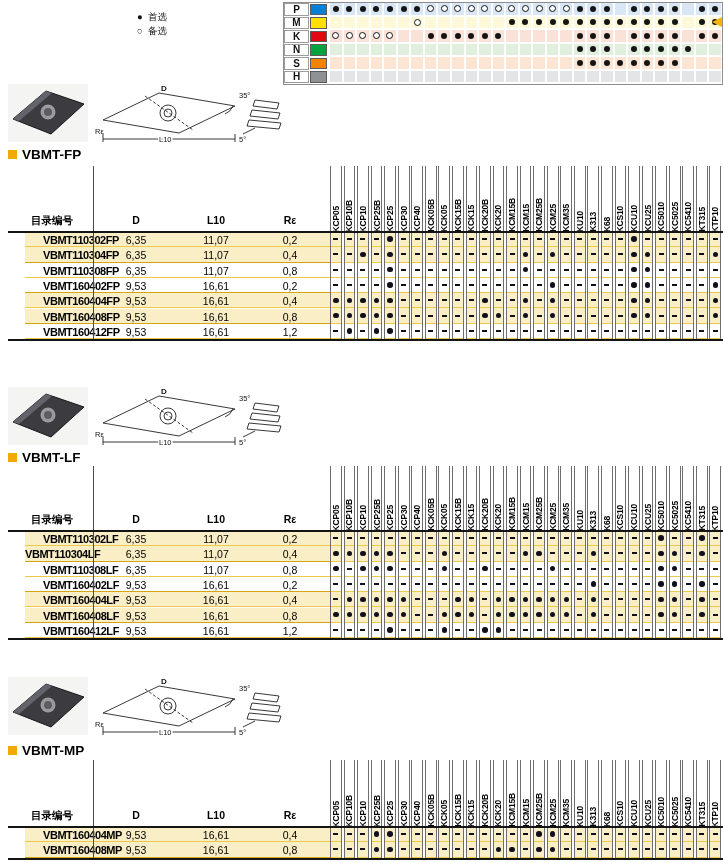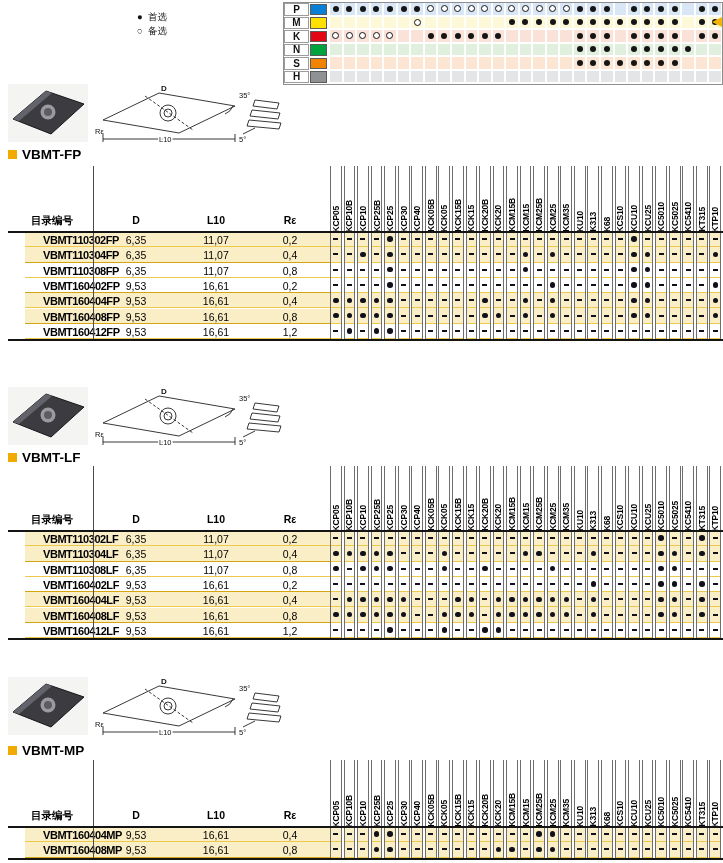--- a/index.html
+++ b/index.html
@@ -2002,21 +2002,21 @@
       <div class="gcell wh" style="height: 15.3px;">
         <div class="bdash"></div>
       </div>
     </div>
     <div class="stripe hl" style="left: 25px; top: 531px; width: 305px; height: 15.3px;"></div>
     <div class="cat" style="left: 43px; top: 533px;">VBMT110302LF</div>
     <div class="dim" style="left: 106px; top: 533px; width: 60px;">6,35</div>
     <div class="dim" style="left: 186px; top: 533px; width: 60px;">11,07</div>
     <div class="dim" style="left: 260px; top: 533px; width: 60px;">0,2</div>
     <div class="stripe hl gsep" style="left: 25px; top: 546.3px; width: 305px; height: 15.3px;"></div>
-    <div class="cat" style="left: 43px; top: 548.3px;">VBMT110304LF</div>
+    <div class="cat" style="left: 25px; top: 548.3px;">VBMT110304LF</div>
     <div class="dim" style="left: 106px; top: 548.3px; width: 60px;">6,35</div>
     <div class="dim" style="left: 186px; top: 548.3px; width: 60px;">11,07</div>
     <div class="dim" style="left: 260px; top: 548.3px; width: 60px;">0,4</div>
     <div class="stripe wh" style="left: 25px; top: 561.6px; width: 305px; height: 15.3px;"></div>
     <div class="cat" style="left: 43px; top: 563.6px;">VBMT110308LF</div>
     <div class="dim" style="left: 106px; top: 563.6px; width: 60px;">6,35</div>
     <div class="dim" style="left: 186px; top: 563.6px; width: 60px;">11,07</div>
     <div class="dim" style="left: 260px; top: 563.6px; width: 60px;">0,8</div>
     <div class="stripe wh gsep" style="left: 25px; top: 576.9px; width: 305px; height: 15.3px;"></div>
     <div class="cat" style="left: 43px; top: 578.9px;">VBMT160402LF</div>

